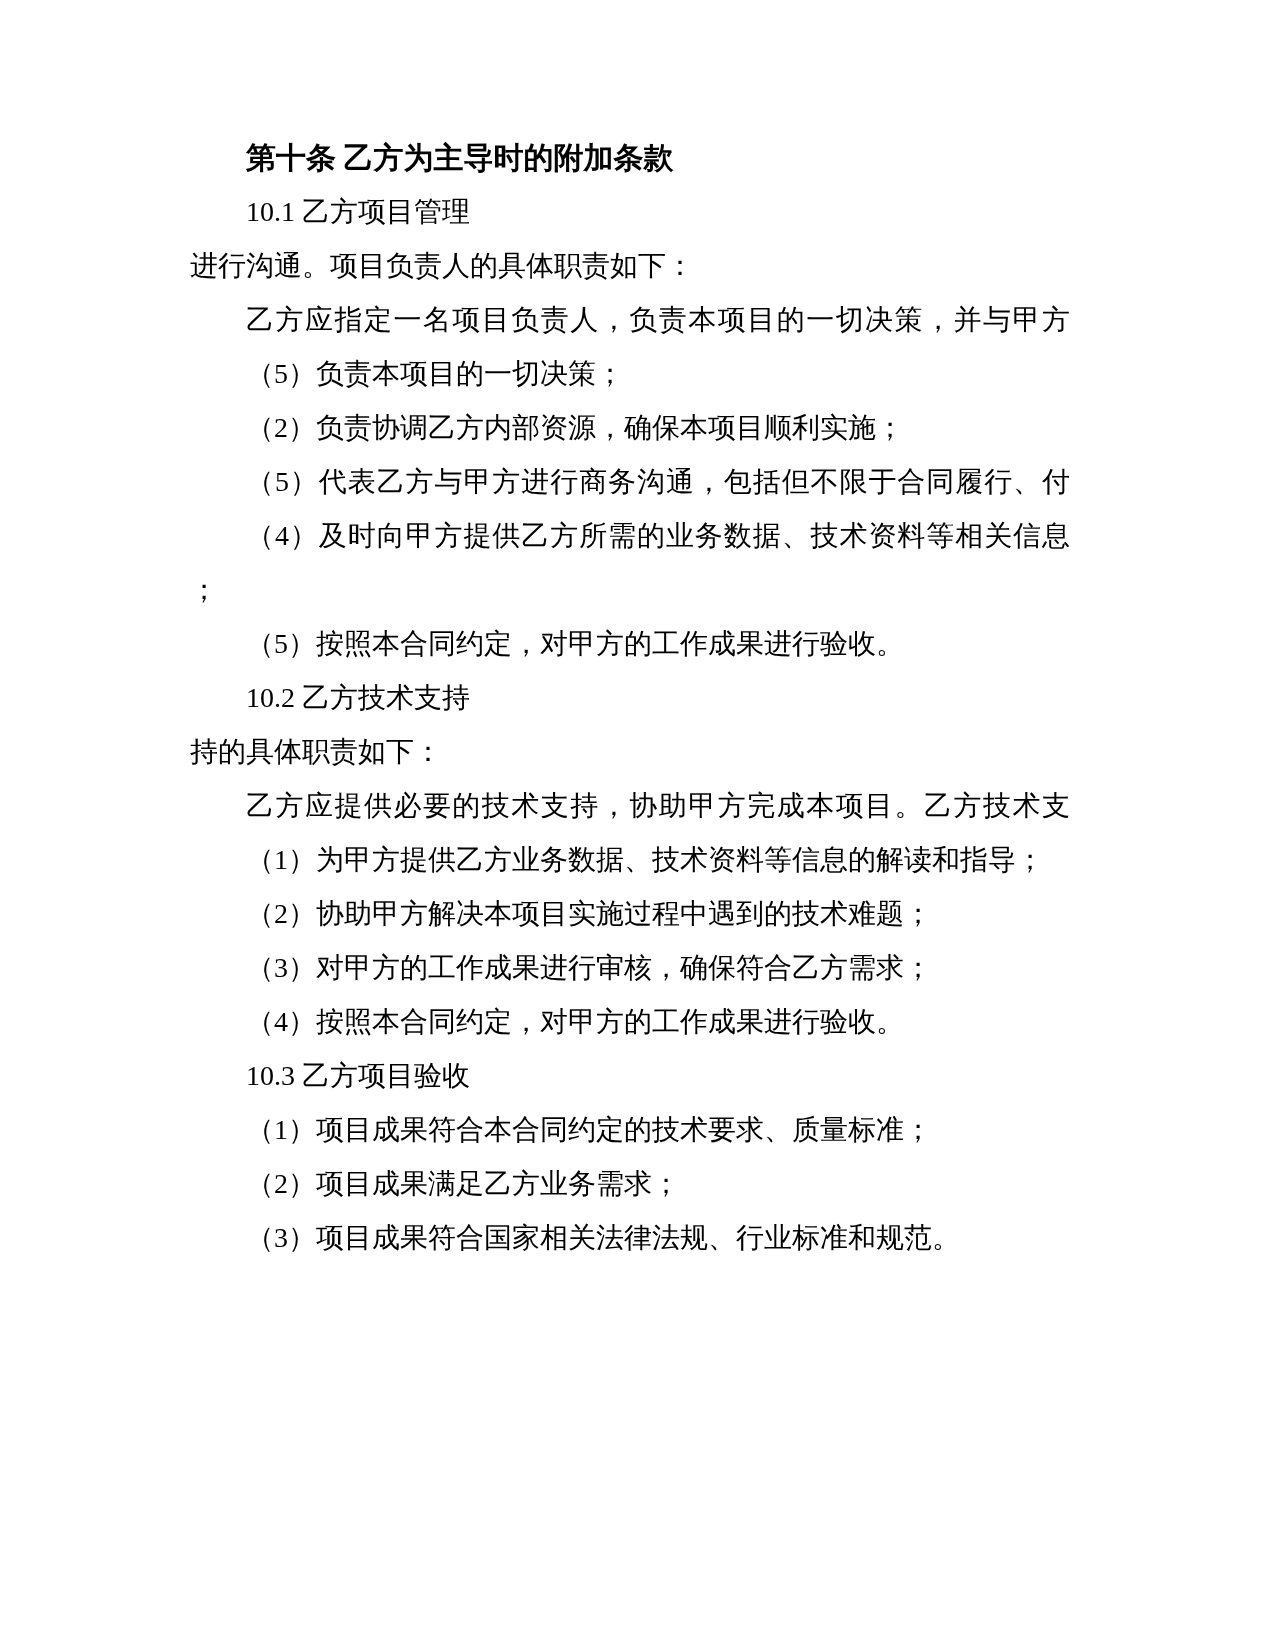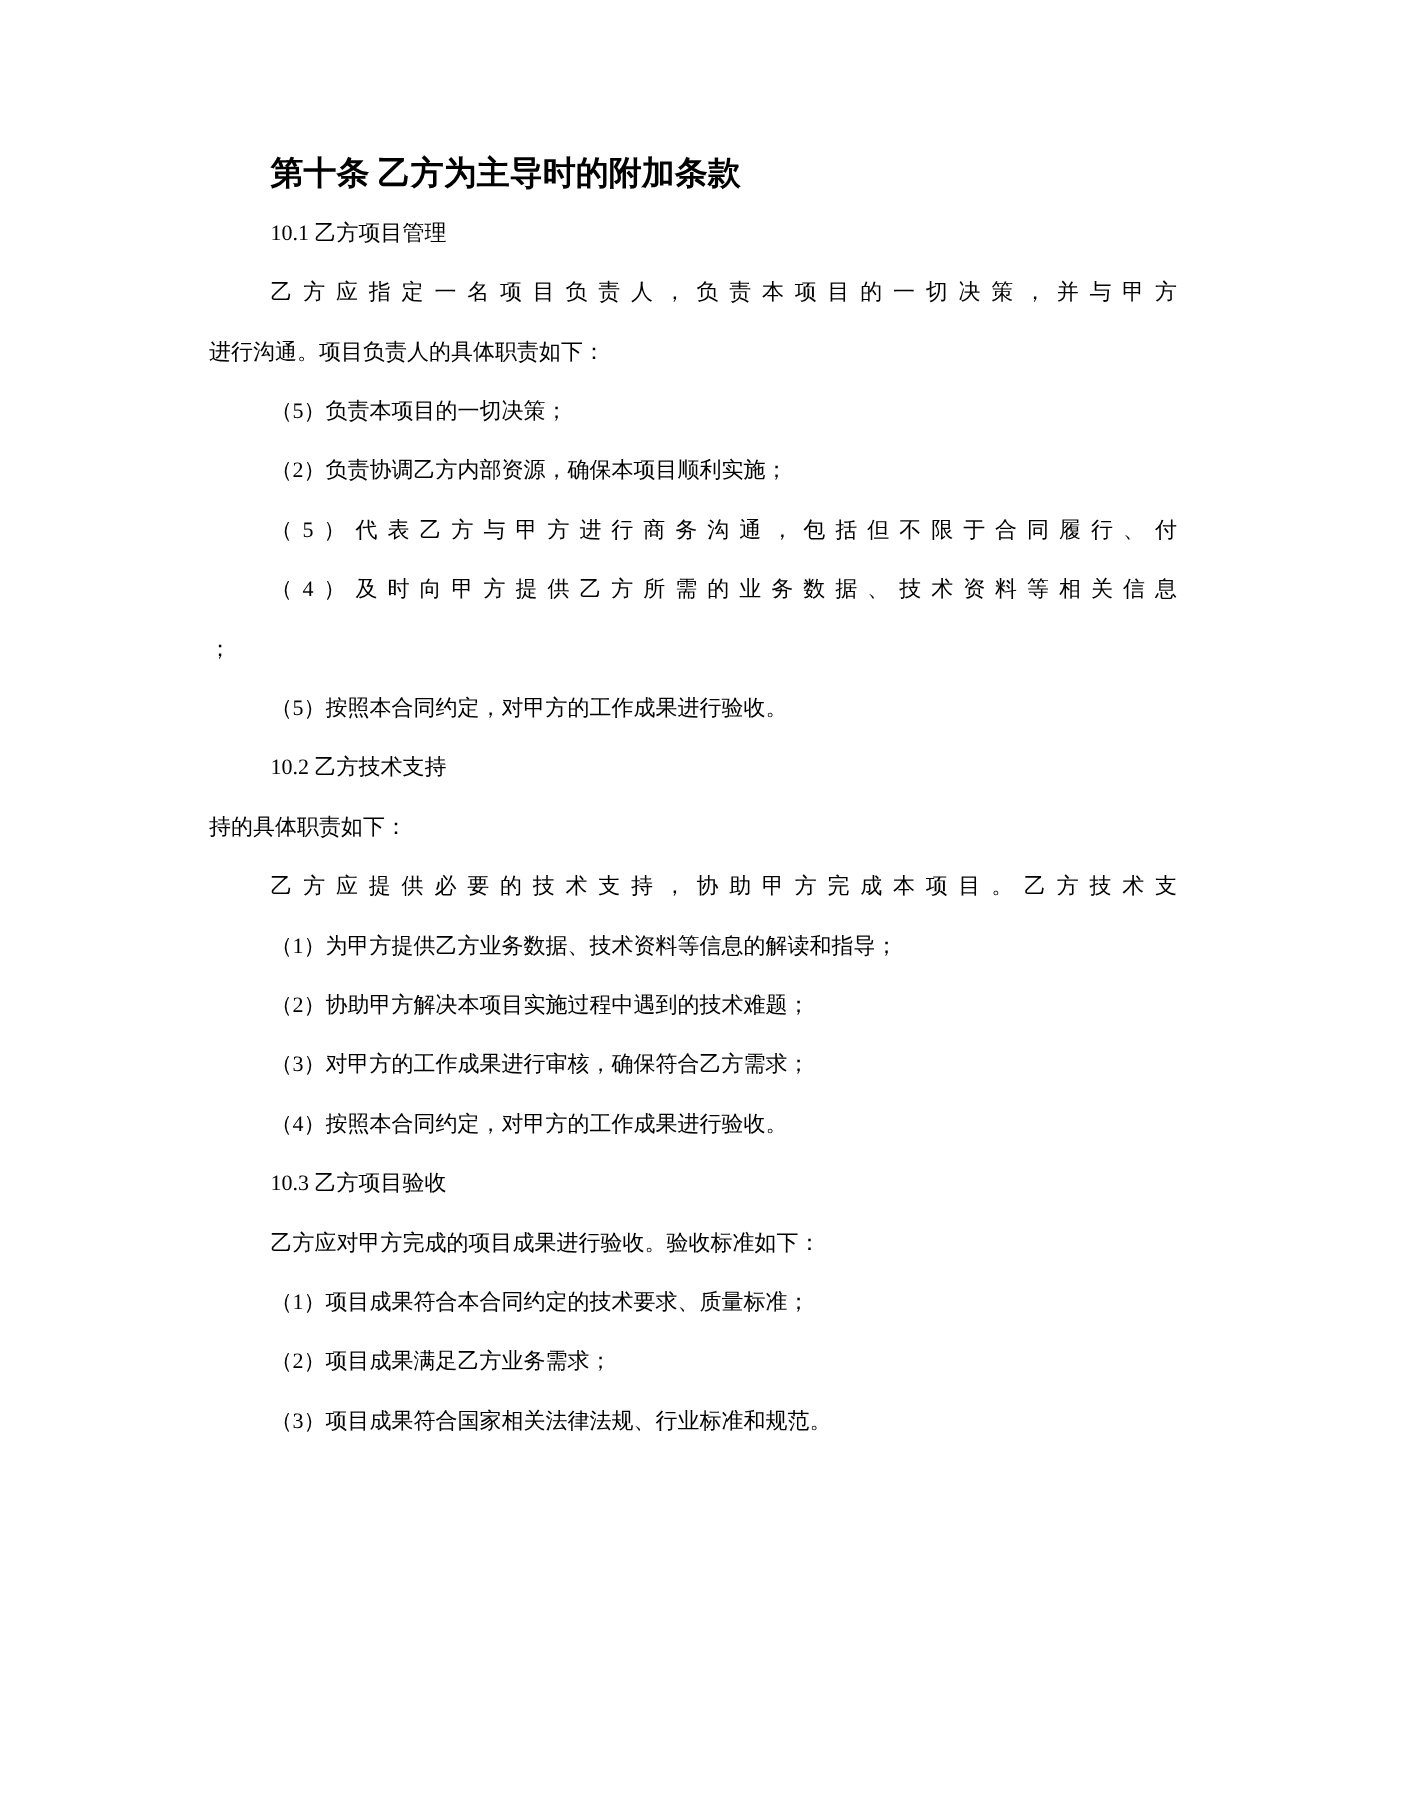--- a/index.html
+++ b/index.html
@@ -19,21 +19,21 @@
   }
   .textblock {
     position: absolute;
     left: 190px;
     top: 131px;
     width: 880px;
   }
   .line {
     height: 54px;
     line-height: 54px;
-    font-size: 20px;
+    font-size: 28px;
     white-space: normal;
     text-align: left;
   }
   .indent {
     text-indent: 56px;
   }
   .justify {
     text-align: justify;
     text-align-last: justify;
     text-justify: inter-character;
@@ -43,34 +43,33 @@
     font-size: 30px;
   }
 </style>
 </head>
 <body>
 
 <div class="page">
   <div class="textblock">
     <div class="line heading indent">第十条 乙方为主导时的附加条款</div>
     <div class="line indent">10.1 乙方项目管理</div>
+    <div class="line">进行沟通。项目负责人的具体职责如下：</div>
     <div class="line indent justify">乙方应指定一名项目负责人，负责本项目的一切决策，并与甲方</div>
-    <div class="line">进行沟通。项目负责人的具体职责如下：</div>
     <div class="line indent">（5）负责本项目的一切决策；</div>
     <div class="line indent">（2）负责协调乙方内部资源，确保本项目顺利实施；</div>
     <div class="line indent justify">（5）代表乙方与甲方进行商务沟通，包括但不限于合同履行、付</div>
     <div class="line indent justify">（4）及时向甲方提供乙方所需的业务数据、技术资料等相关信息</div>
     <div class="line">；</div>
     <div class="line indent">（5）按照本合同约定，对甲方的工作成果进行验收。</div>
     <div class="line indent">10.2 乙方技术支持</div>
     <div class="line">持的具体职责如下：</div>
     <div class="line indent justify">乙方应提供必要的技术支持，协助甲方完成本项目。乙方技术支</div>
     <div class="line indent">（1）为甲方提供乙方业务数据、技术资料等信息的解读和指导；</div>
     <div class="line indent">（2）协助甲方解决本项目实施过程中遇到的技术难题；</div>
     <div class="line indent">（3）对甲方的工作成果进行审核，确保符合乙方需求；</div>
     <div class="line indent">（4）按照本合同约定，对甲方的工作成果进行验收。</div>
     <div class="line indent">10.3 乙方项目验收</div>
-    <div class="line indent">乙方应对甲方完成的项目成果进行验收。验收标准如下：</div>
     <div class="line indent">（1）项目成果符合本合同约定的技术要求、质量标准；</div>
     <div class="line indent">（2）项目成果满足乙方业务需求；</div>
     <div class="line indent">（3）项目成果符合国家相关法律法规、行业标准和规范。</div>
   </div>
 </div>
 
 </body></html>

